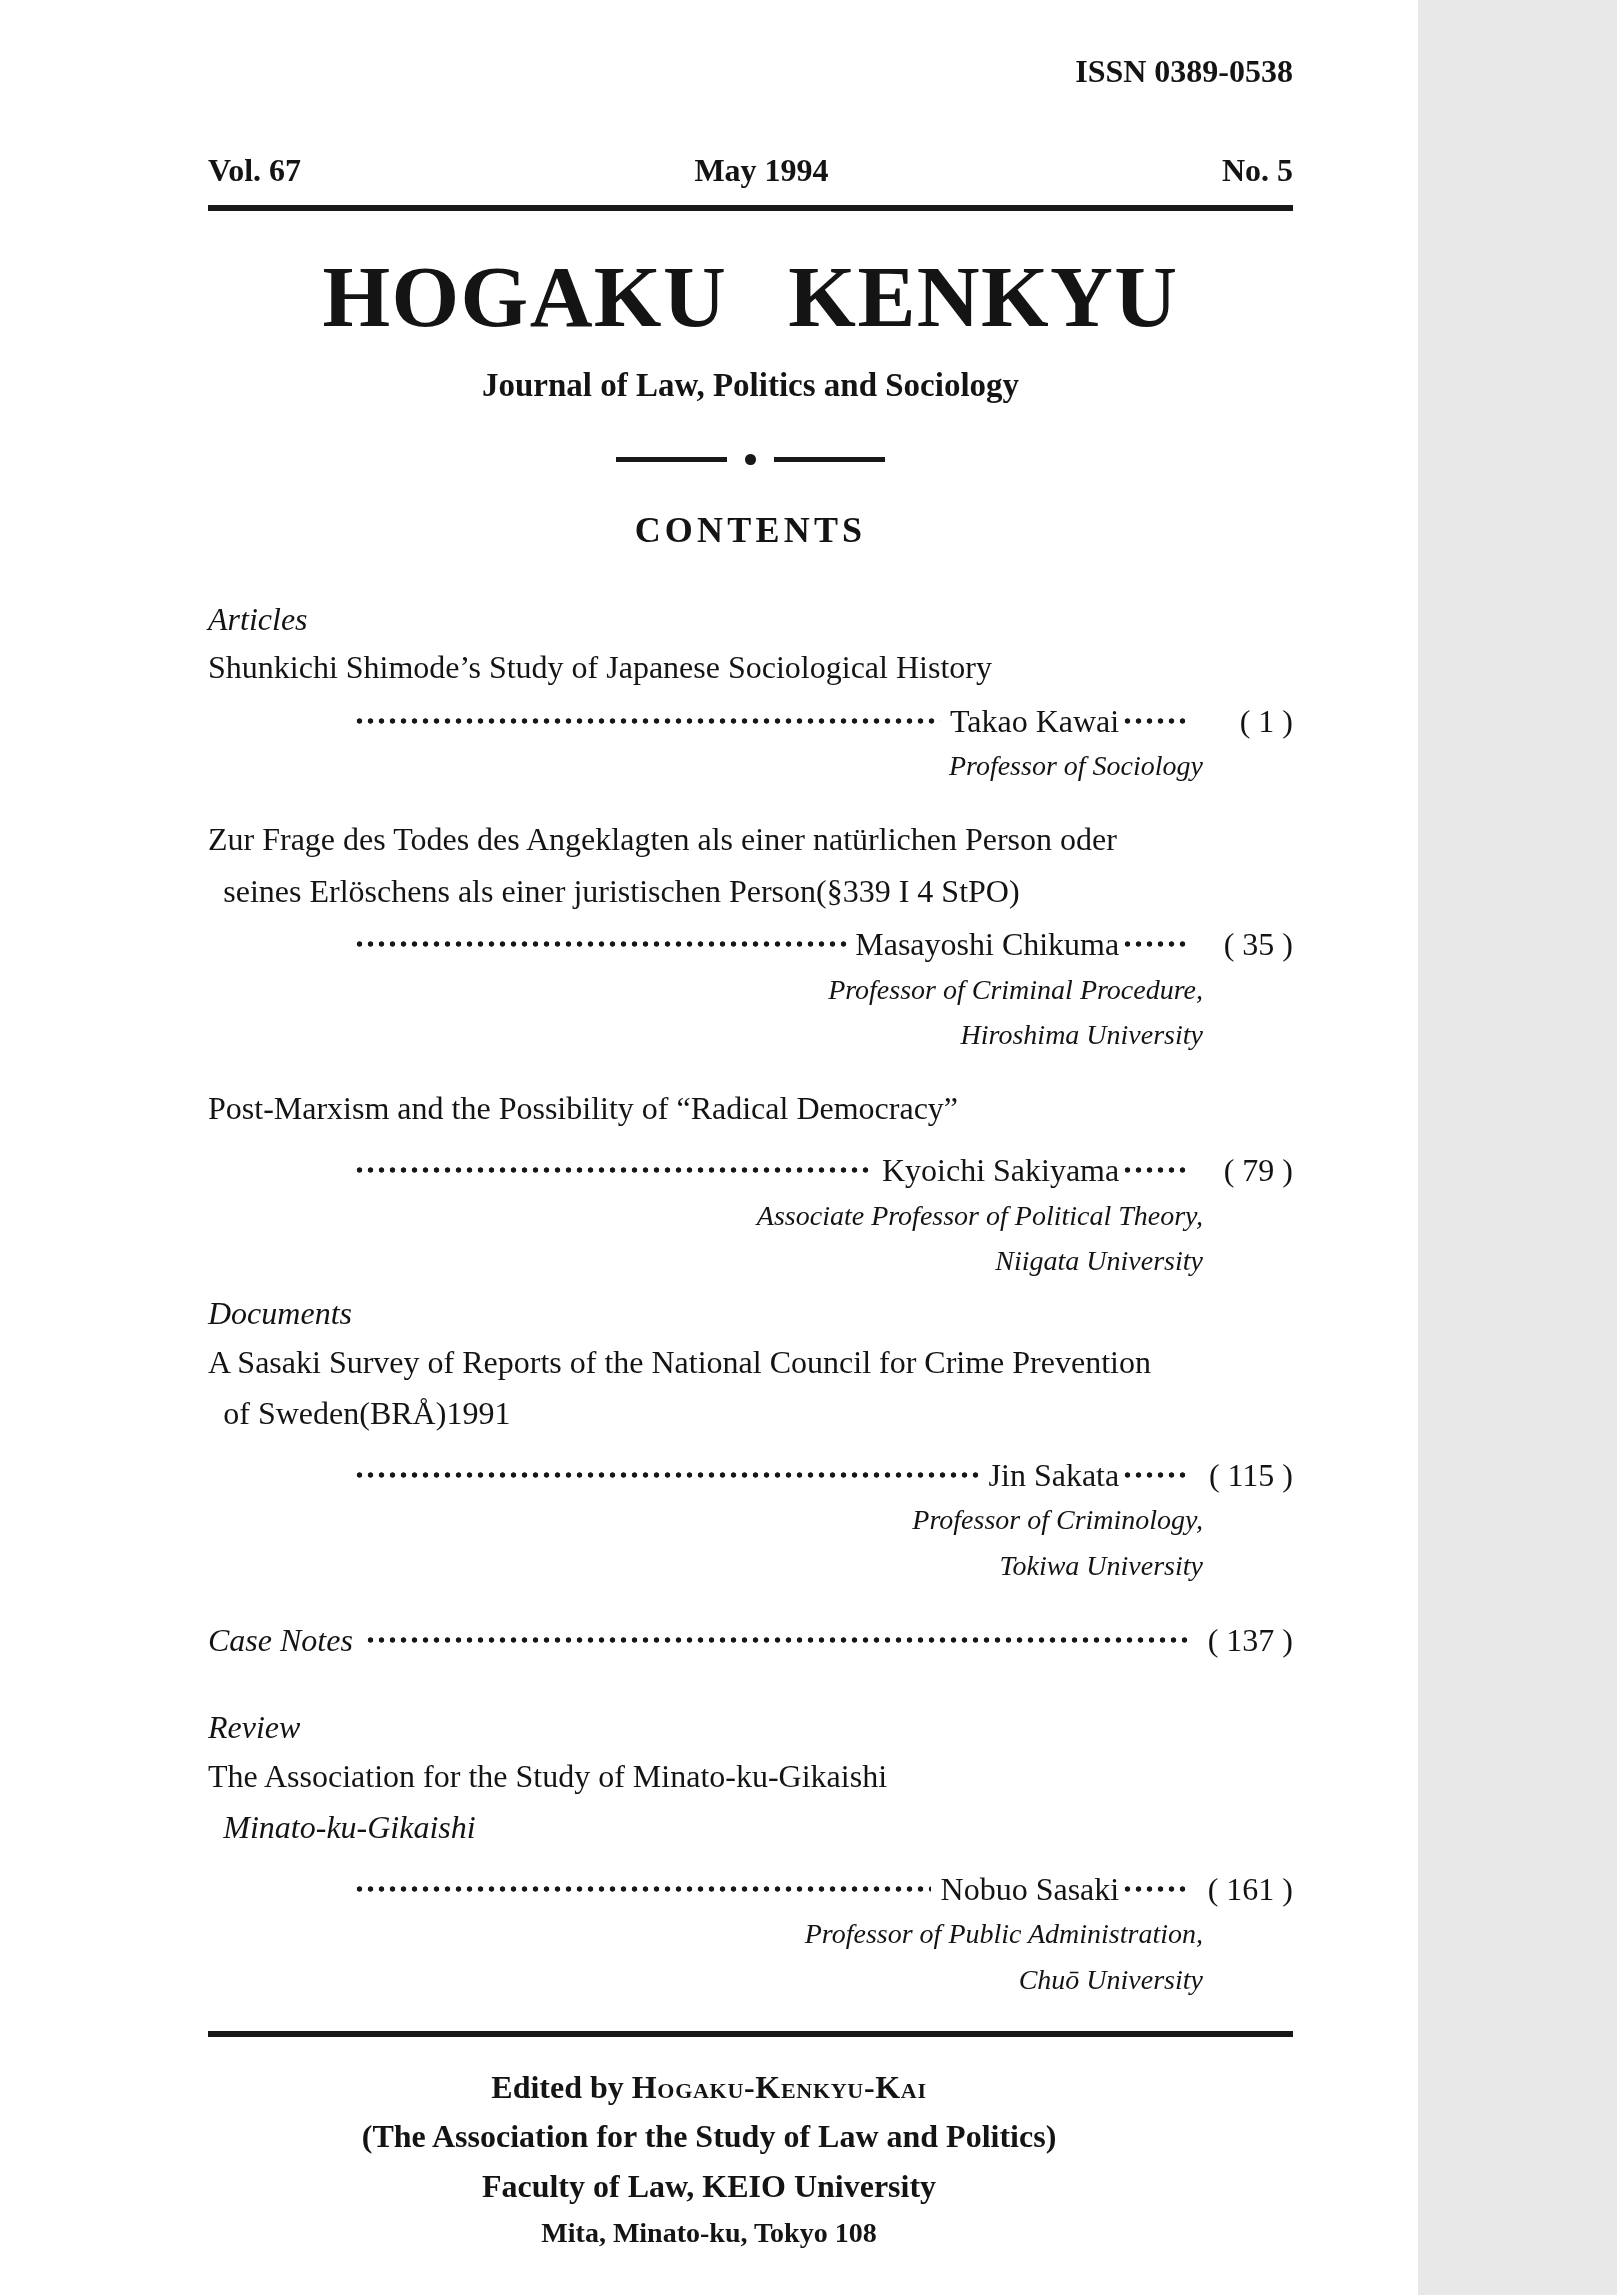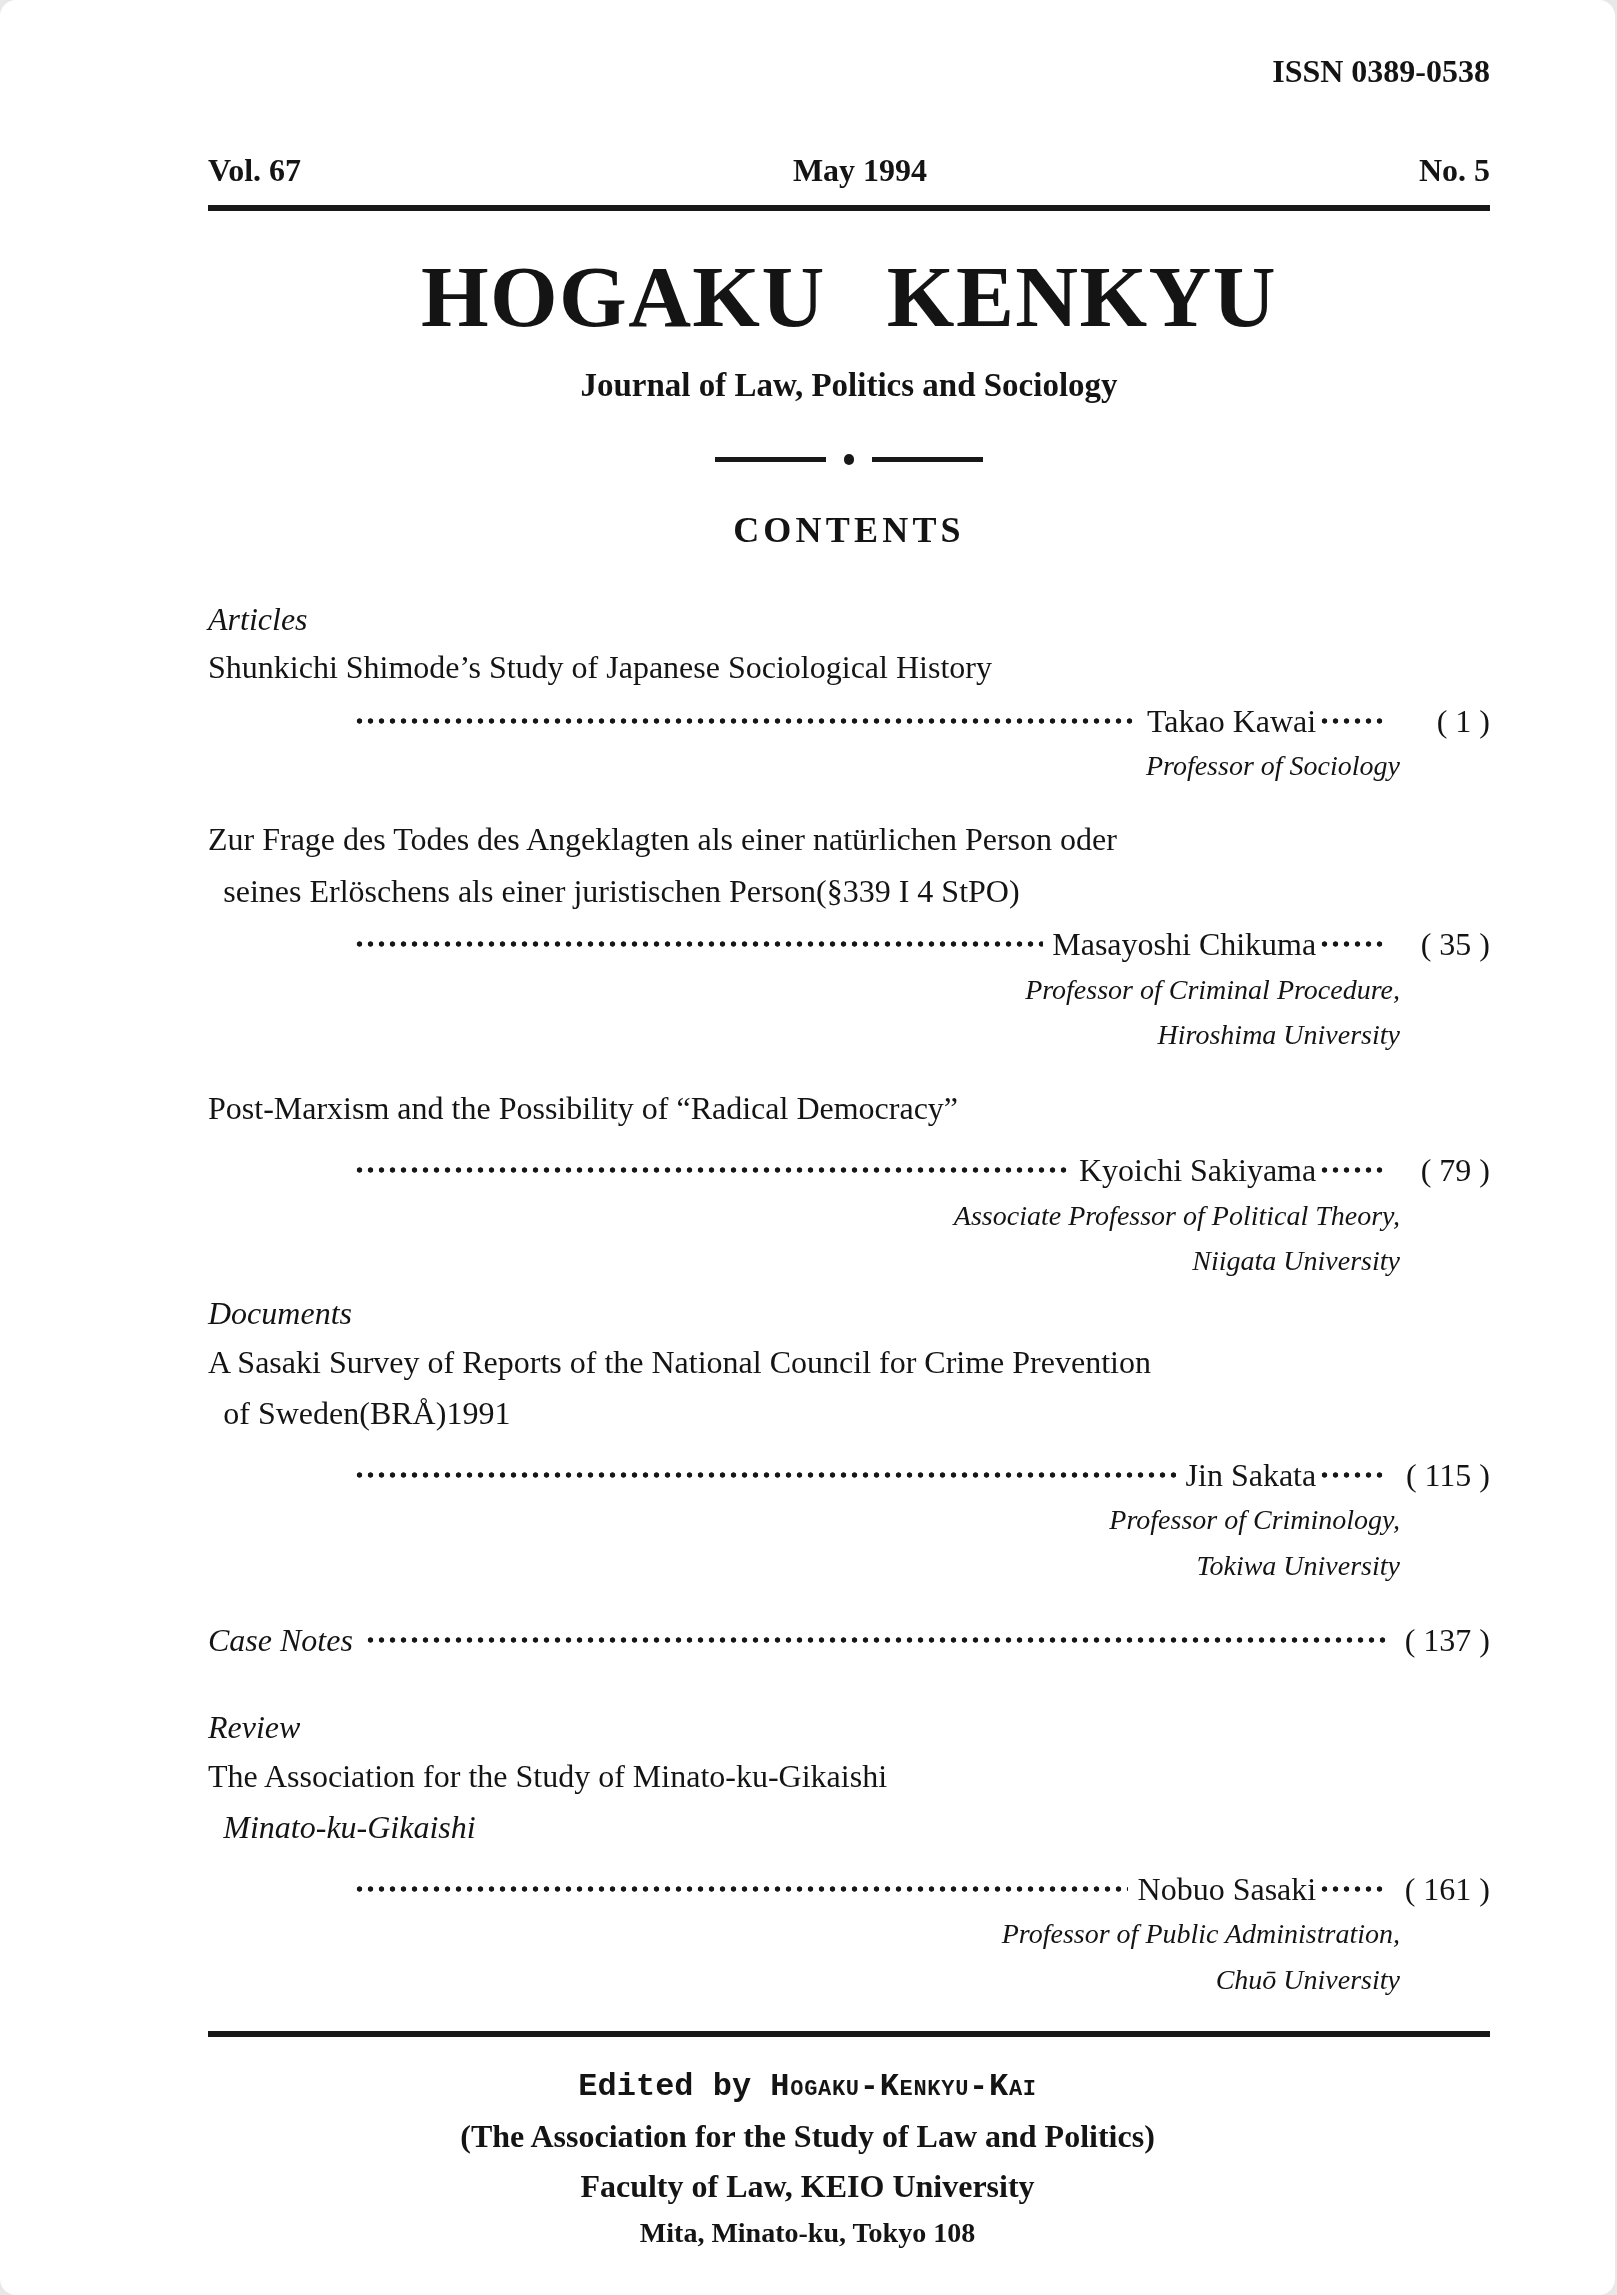--- a/index.html
+++ b/index.html
@@ -1,25 +1,24 @@
 <!DOCTYPE html>
 <html style="font-size:11px"><head>
 <meta charset="utf-8">
 <style>
   html,body { margin:0; padding:0; background:#e8e8e8; }
   .page {
     position:relative;
-    width:1615px; height:2295px;
+    width:1418px; height:2295px;
     background:#ffffff;
     box-sizing:border-box;
     padding:52px 125px 0 208px;
     font-family:"Liberation Serif", serif;
     color:#141414;
     overflow:hidden;
-    border-radius:16px;
   }
   .issn-row { text-align:right; font-size:32px; font-weight:bold; line-height:1.2; }
   .vol-row { display:flex; justify-content:space-between; align-items:baseline;
              margin-top:61px; font-size:32px; font-weight:bold; line-height:1.2; }
   .rule { height:6.2px; background:#181818; margin-top:15.3px; }
   .journal-title { text-align:center; margin-top:42px; font-size:87px; font-weight:bold;
                    letter-spacing:1.4px; word-spacing:38px; line-height:1; white-space:nowrap; }
   .journal-subtitle { text-align:center; margin-top:27px; font-size:33px; font-weight:bold; }
   .ornament { margin-top:50px; display:flex; justify-content:center; align-items:center; gap:18px; }
   .orn-bar { width:111px; height:4.9px; background:#181818; }
@@ -47,21 +46,21 @@
   .page-num { white-space:nowrap; min-width:104px; text-align:right; }
 
   .affiliation { text-align:right; font-style:italic; font-size:28px; line-height:1.62;
                  padding-right:90px; margin-top:3px; }
 
   .case-row { margin-top:33px; }
   .bottom-rule { margin-top:29px; }
 
   .footer { margin-left:-83px; }
   .footer-line { text-align:center; font-size:32px; font-weight:bold; line-height:1.2; margin-top:11px; }
-  .footer-line.first { margin-top:30.5px;font-family:Liberation Mono, monospace; }
+  .footer-line.first { margin-top:30.5px; }
   .footer-line.last { font-size:28px; margin-top:11px; }
   .smallcaps { font-variant:small-caps; letter-spacing:0.7px; }
 </style>
 </head>
 <body>
 
 <div class="page">
 
   <div class="issn-row">ISSN 0389-0538</div>
 

